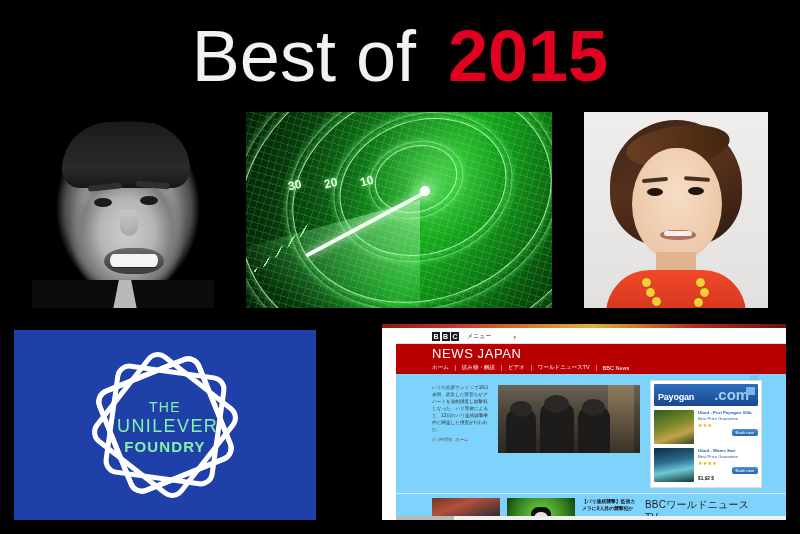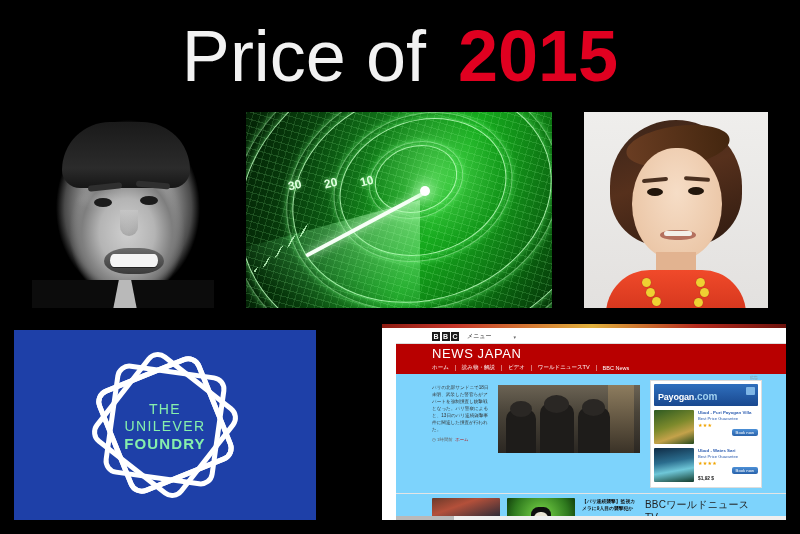--- a/index.html
+++ b/index.html
@@ -106,21 +106,21 @@
   .uf-logo{position:absolute;left:50%;top:50%;transform:translate(-50%,-50%);width:158px;height:158px;}
   .sq{position:absolute;left:50%;top:50%;width:112px;height:112px;border:5px solid #fff;border-radius:14px;
       box-sizing:border-box;}
   .sq1{transform:translate(-50%,-50%) rotate(8deg);}
   .sq2{transform:translate(-50%,-50%) rotate(38deg);}
   .sq3{transform:translate(-50%,-50%) rotate(68deg);}
   .sq4{transform:translate(-50%,-50%) rotate(-22deg);}
   .uf-txt{position:absolute;left:50%;top:50%;transform:translate(-50%,-46%);text-align:center;color:#86efac;
           width:96px;}
   .uf-l1{font-size:14px;font-weight:300;letter-spacing:1.4px;line-height:1.22;}
-  .uf-l2{font-size:14px;font-weight:300;letter-spacing:1.4px;line-height:1.22;}
+  .uf-l2{font-size:18px;font-weight:300;letter-spacing:1.4px;line-height:1.22;}
   .uf-l3{font-size:15px;font-weight:bold;letter-spacing:1.1px;line-height:1.22;}
 
   
   .tile-bbc{left:382px;top:324px;width:404px;height:196px;background:#fff;}
   .bbc-topstrip{position:absolute;left:0;top:0;width:404px;height:4px;
      background:linear-gradient(90deg,#8d1c12 0%,#c5362a 18%,#e0b03c 52%,#b32a1e 78%,#6d120c 100%);}
   .bbc-page{position:absolute;left:14px;top:6px;width:390px;height:190px;background:#7dd3fc;overflow:hidden;}
   .bbc-bar{height:13px;background:#fff;display:flex;align-items:center;padding-left:36px;border-bottom:1px solid #ddd;}
   .bbc-blocks{display:flex;gap:1.5px;}
   .bbc-blocks span{width:8px;height:9px;background:#1b1b1b;color:#fff;font-size:7px;line-height:9px;
@@ -142,21 +142,21 @@
   .bbc-photo{width:142px;height:68px;position:relative;overflow:hidden;background:#5a5246;}
   .swat{position:absolute;inset:0;background:
      linear-gradient(180deg,#6b6354 0%,#4a4439 40%,#2b2722 100%);}
   .swat .fig{position:absolute;bottom:0;background:#1e1c1a;border-radius:10px 10px 0 0;}
   .swat .helm{position:absolute;border-radius:50%;background:#2a2724;}
   .swat .door{position:absolute;right:6px;top:0;width:26px;height:68px;background:linear-gradient(180deg,#8d7c5e,#3a3227);}
   .bbc-ad{width:112px;border:1px solid #ddd;box-sizing:border-box;padding:3px;position:relative;background:#fff;}
   .ad-lbl{position:absolute;right:3px;top:-6px;font-size:4px;color:#888;}
   .ad-bk{background:linear-gradient(180deg,#2f6fbd,#19488f);padding:2px 4px;border-radius:1px;position:relative;}
   .ad-bk .bk1{color:#fff;font-weight:bold;font-size:9px;letter-spacing:-.2px;}
-  .ad-bk .bk2{color:#9fd0f0;font-weight:bold;font-size:10px;}
+  .ad-bk .bk2{color:#9fd0f0;font-weight:bold;font-size:15px;margin-left:20px;}
   .ad-bk .bk-ic{position:absolute;right:3px;top:3px;width:9px;height:8px;background:#7fb6e6;border-radius:1px;}
   .ad-row{display:flex;gap:4px;margin-top:4px;}
   .ad-thumb{width:40px;height:34px;border-radius:1px;}
   .ad-t1{background:linear-gradient(160deg,#2e5a22,#7d8a2c 45%,#c4a24a 70%,#24491c);}
   .ad-t2{background:linear-gradient(170deg,#0f2b45,#2b6d8e 40%,#6fc7d8 65%,#123a2a);}
   .ad-info{flex:1;}
   .ad-name{font-size:4.4px;color:#2a5bb0;font-weight:bold;line-height:1.4;}
   .ad-guar{font-size:4.2px;color:#2a5bb0;line-height:1.5;}
   .ad-stars{font-size:5px;color:#f0a400;letter-spacing:.3px;line-height:1.1;}
   .ad-price{font-size:4.8px;font-weight:bold;color:#111;margin-top:1px;display:inline-block;}
@@ -178,21 +178,21 @@
 
   .bbc-scroll{position:absolute;left:14px;bottom:0;width:390px;height:4px;background:#efefef;}
   .bbc-scroll i{display:block;width:58px;height:4px;background:#b9b9b9;}
 </style>
 </head>
 <body>
 
 <div class="stage">
 
   <div class="title">
-    <span class="t1">Price of</span>
+    <span class="t1">Best of</span>
     <span class="t2">2015</span>
   </div>
 
   <div class="tile tile-man">
     <div class="manface">
       <div class="m-hair"></div>
       <div class="m-brow l"></div>
       <div class="m-brow r"></div>
       <div class="m-eye l"></div>
       <div class="m-eye r"></div>

